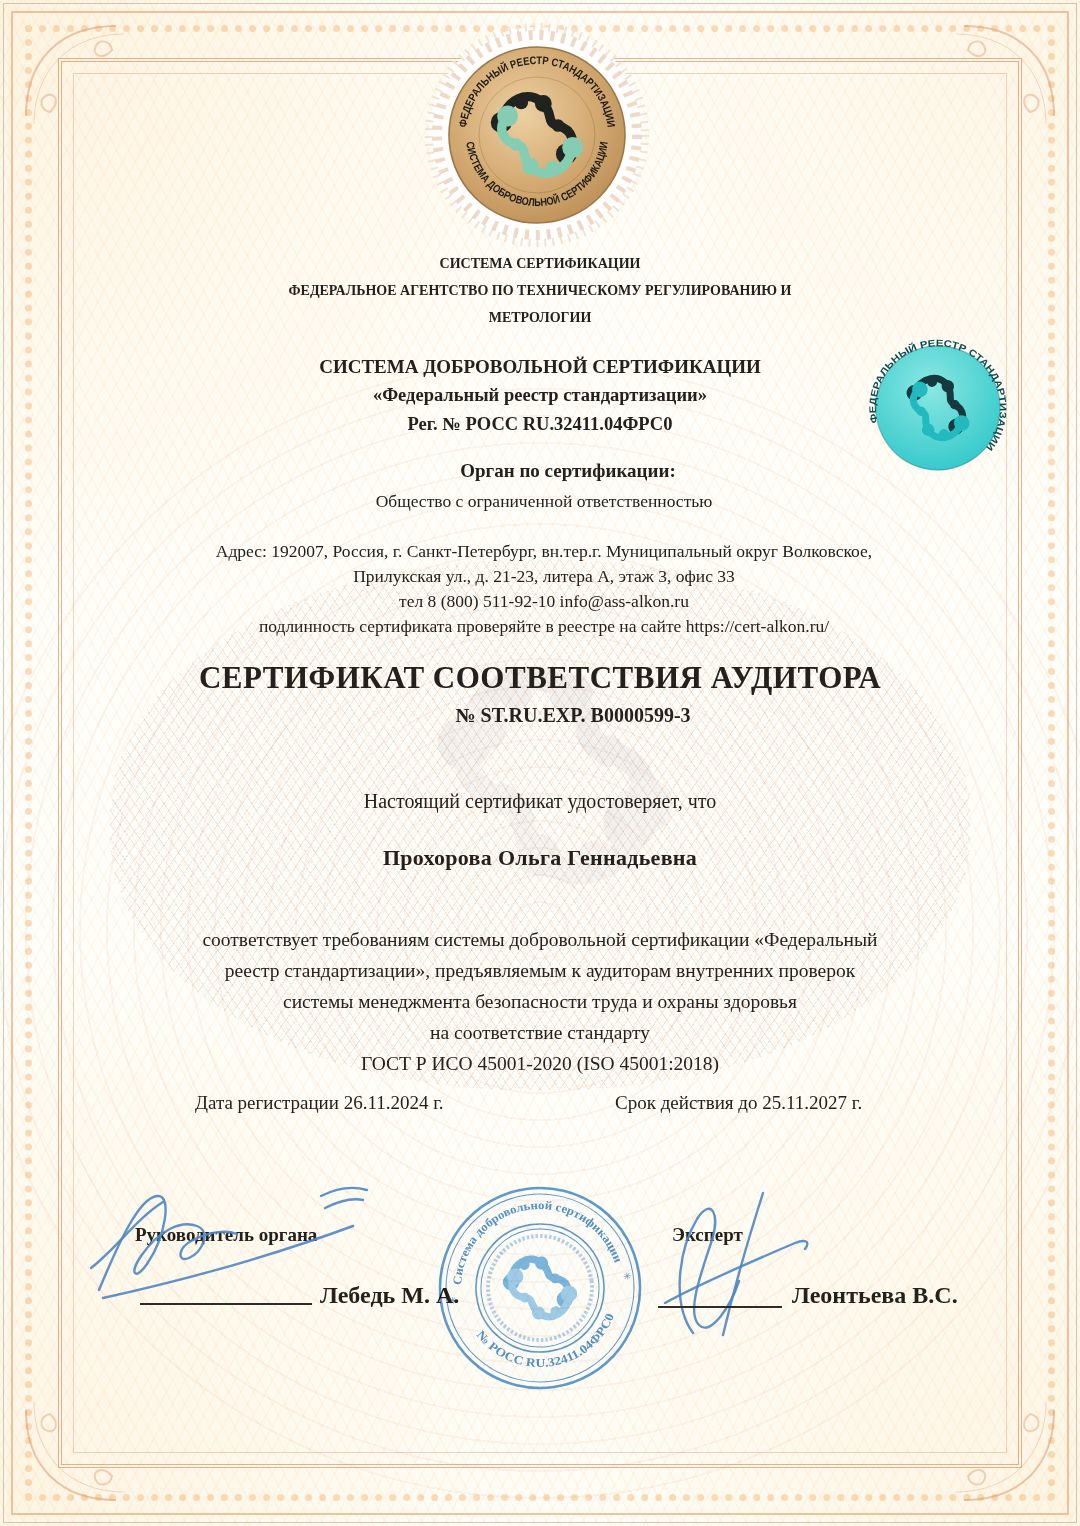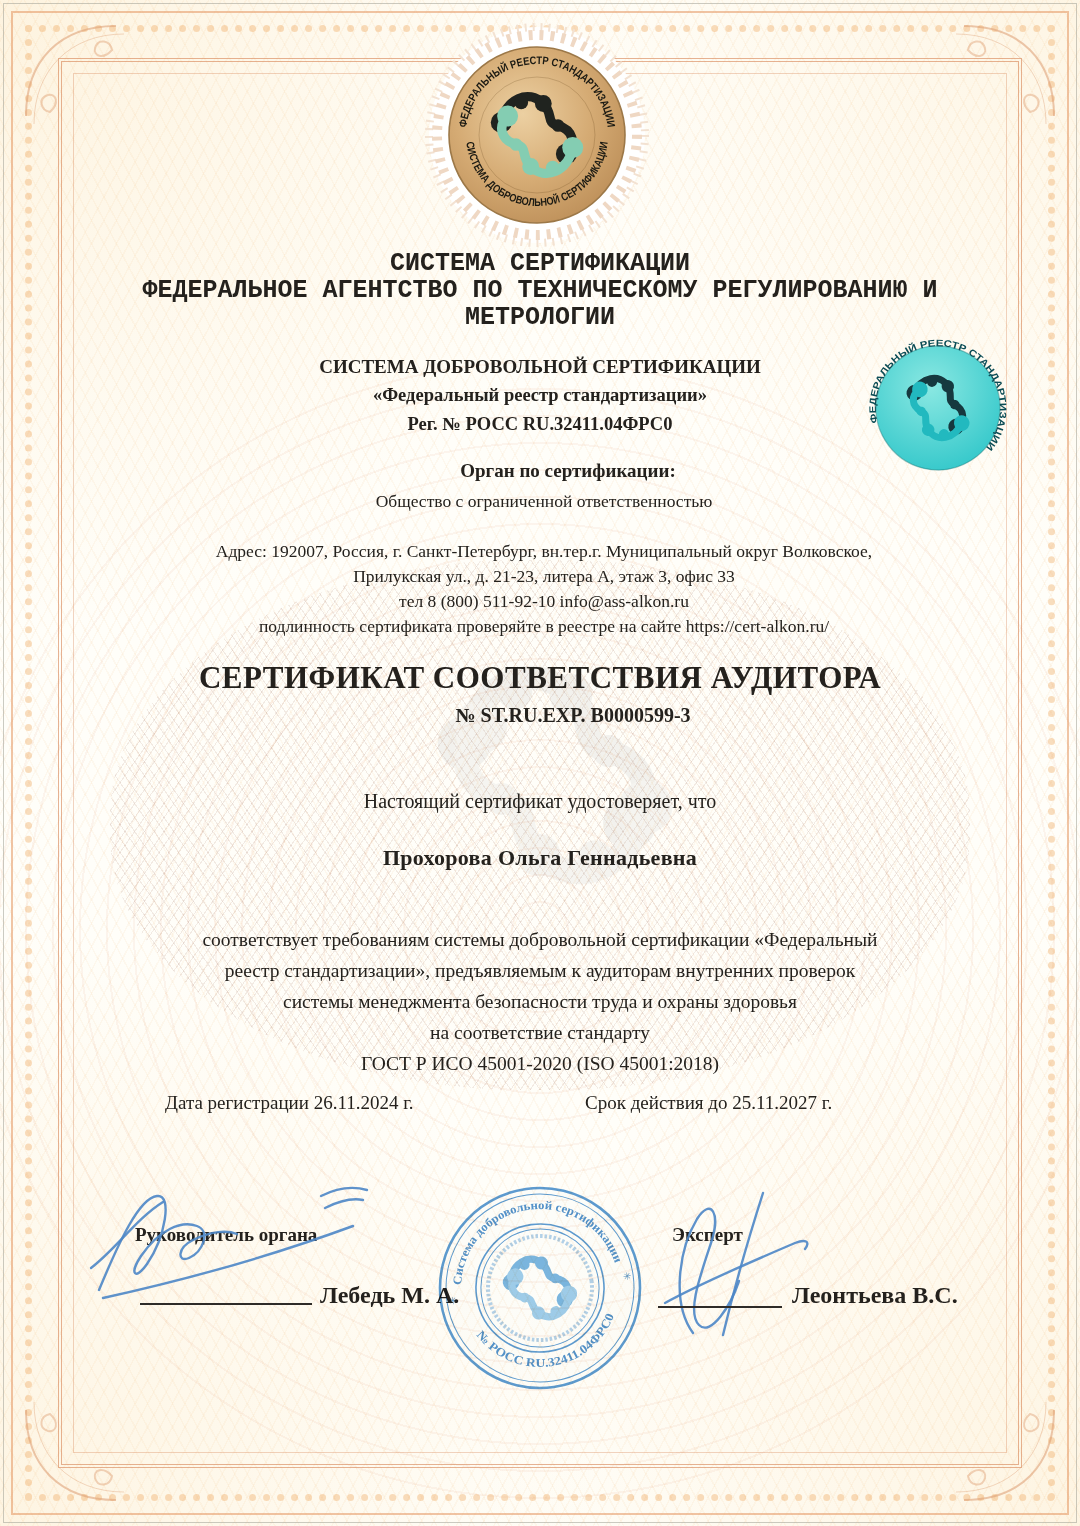--- a/index.html
+++ b/index.html
@@ -34,30 +34,30 @@
   .f-bead  {inset:25px;border:7px dotted rgba(240,172,102,.40);}
   .f-double{inset:58px;border:4px double rgba(214,132,86,.62);}
   .f-inner {inset:73px;border:1px solid rgba(214,132,86,.35);}
   .corner{position:absolute;width:120px;height:120px;opacity:.55;}
   .corner.tl{left:20px;top:20px;}
   .corner.tr{right:20px;top:20px;transform:scaleX(-1);}
   .corner.bl{left:20px;bottom:20px;transform:scaleY(-1);}
   .corner.br{right:20px;bottom:20px;transform:scale(-1,-1);}
   
   .tc{position:absolute;left:0;width:100%;text-align:center;}
-  .hdr{font-weight:bold;font-size:25px;line-height:27px;font-family:Liberation Mono, monospace;}
+  .hdr{font-weight:bold;font-size:14px;line-height:27px;}
   .sub{font-weight:bold;font-size:19px;line-height:29px;}
   .org-h{font-weight:bold;font-size:19px;margin-left:28px;}
   .org-l{font-size:17.5px;line-height:25px;padding-left:8px;}
   .title{font-weight:bold;font-size:31px;letter-spacing:.5px;}
   .cnum{font-weight:bold;font-size:20px;margin-left:33px;}
   .statement{font-size:20px;}
   .holder{font-weight:bold;font-size:22px;letter-spacing:.3px;}
   .comp{font-size:19.5px;line-height:31.5px;}
-  .date{position:absolute;font-size:19px;}
+  .date{position:absolute;font-size:19px;margin-left:30px;}
   .role{position:absolute;font-weight:bold;font-size:19px;}
   .sname{position:absolute;font-weight:bold;font-size:24px;}
   .sigline{position:absolute;border-bottom:2px solid #2e2b28;}
   
   .gold-seal{position:absolute;left:415px;top:18px;width:245px;height:235px;}
   .holo-seal{position:absolute;left:868px;top:338px;width:140px;height:140px;transform:rotate(13deg);}
   .ghost{position:absolute;left:395px;top:615px;width:320px;height:320px;opacity:.10;}
   .stamp{position:absolute;left:424px;top:1172px;width:232px;height:232px;transform:rotate(-8deg);opacity:.92;mix-blend-mode:multiply;}
   .ink{position:absolute;}
   .ink path{fill:none;stroke:#4d86c6;stroke-width:2.4;stroke-linecap:round;opacity:.9;}

